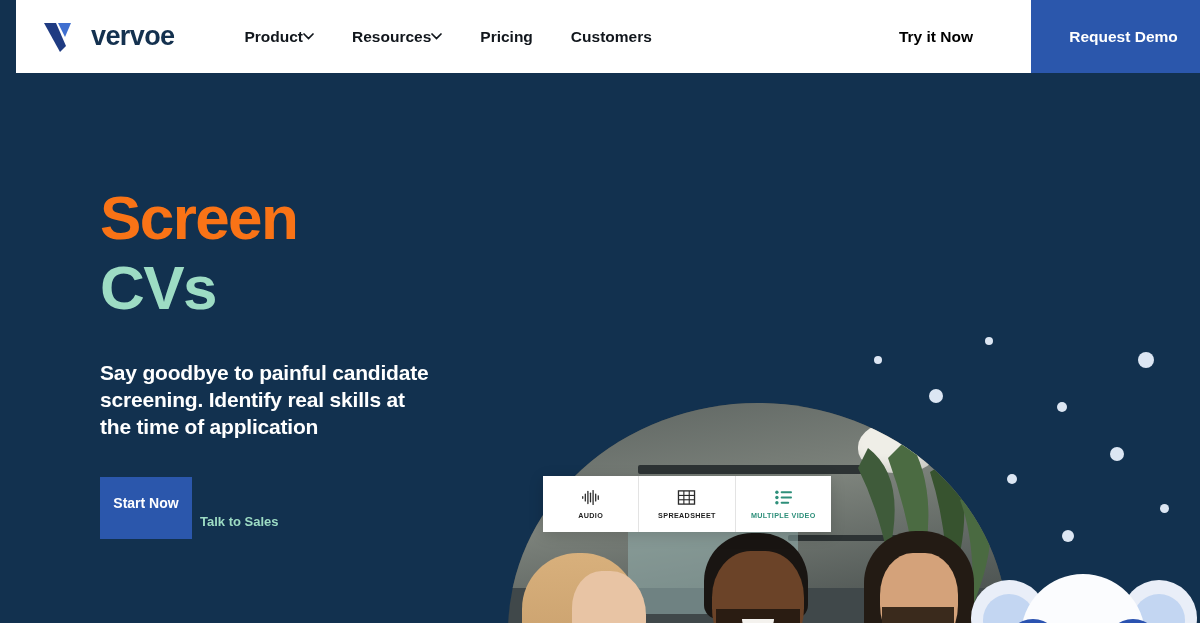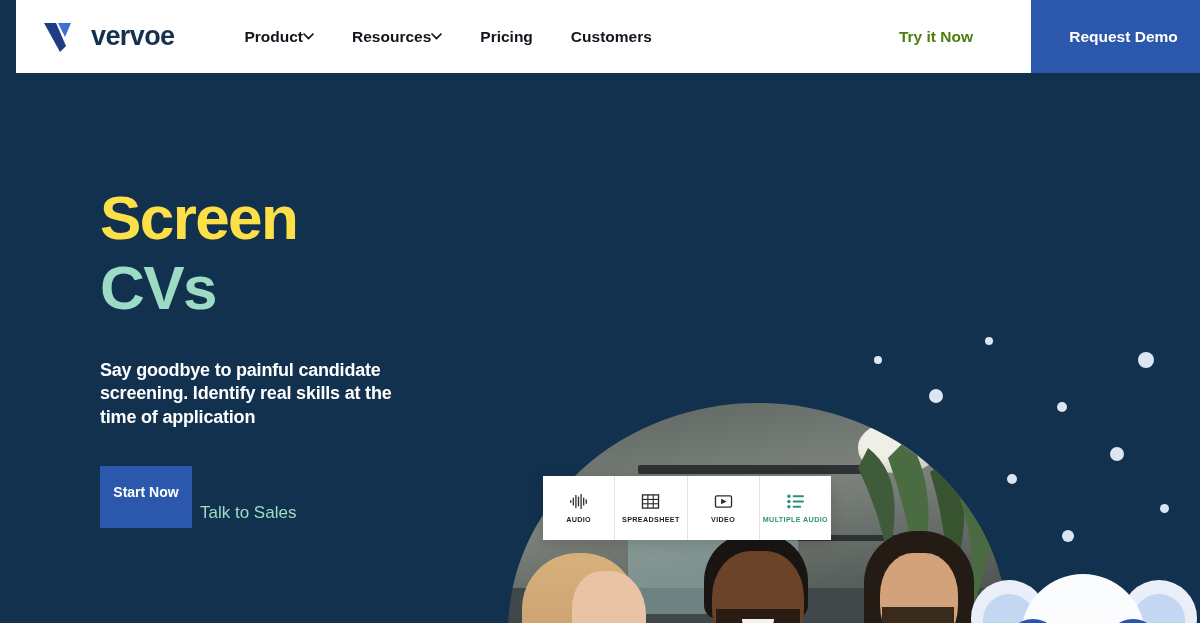--- a/index.html
+++ b/index.html
@@ -30,21 +30,21 @@
     display:flex; align-items:center; 
     font-size:15.5px; font-weight:700; color:#11161c;
     padding:0 19px; height:100%; cursor:pointer; white-space:nowrap;
   }
   .chev { width:11px; height:7px; display:block; flex:none; }
   .nav-right {
     margin-left:auto; display:flex; align-items:stretch; height:100%;
   }
   .try-now {
     display:flex; align-items:center; justify-content:center;
-    font-size:15.5px; font-weight:700; color:#4d7c0f;
+    font-size:15.5px; font-weight:700; color:#000000;
     padding:0 34px; cursor:pointer; white-space:nowrap;
   }
   .request-demo {
     display:flex; align-items:center; justify-content:center;
     background:#2b57ac; color:#ffffff;
     font-size:15.5px; font-weight:700;
     width:185px; cursor:pointer; white-space:nowrap;
   }
   .nav-spacer { width:24px; background:#ffffff; }
 
@@ -52,37 +52,37 @@
   .hero {
     position:absolute; top:73px; left:0; width:1200px; height:550px;
     background:#12314f; overflow:hidden;
   }
 
   .hero-copy { position:absolute; left:100px; top:110px; width:430px; z-index:12; }
   .headline {
     font-size:62px; font-weight:700; line-height:1.13;
     letter-spacing:-1.6px;
   }
-  .hl-white { color:#fde047; display:block; }
+  .hl-white { color:#f97316; display:block; }
   .hl-mint  { color:#9ddcc4; display:block; }
   .subhead {
     margin-top:36px;
-    font-size:18px; font-weight:700; line-height:1.29;
+    font-size:21px; font-weight:700; line-height:1.29;
     color:#ffffff; letter-spacing:-0.2px; width:330px;
   }
   .cta-row {
     margin-top:37px; display:flex; align-items:flex-start; gap:0;
   }
   .btn-start {
     width:92px; min-height:62px; background:#2b57ac; color:#ffffff;
     font-size:14px; font-weight:700; text-align:center;
     padding:16px 10px 0 10px; line-height:1.45; cursor:pointer;
   }
   .btn-talk {
-    color:#9ddcc4; font-size:17px; font-weight:400;
+    color:#9ddcc4; font-size:13px; font-weight:700;
     padding:37px 0 0 8px; cursor:pointer; white-space:nowrap;
   }
 
   
   .dot { position:absolute; border-radius:50%; background:#dce6f3; z-index:4; }
 
   
   .photo-blob {
     position:absolute; left:508px; top:330px; width:500px; height:440px;
     border-radius:50% 50% 46% 46% / 52% 52% 44% 44%;
@@ -145,21 +145,21 @@
     position:absolute; left:372px; top:150px; width:78px; height:100px;
     background:#d4a27a; border-radius:42% 42% 48% 48%;
   }
   .r-beard {
     position:absolute; left:374px; top:204px; width:72px; height:52px;
     background:#3a2a1c; border-radius:0 0 36px 36px;
   }
 
   
   .media-card {
-    position:absolute; left:543px; top:403px; width:288px; height:64px;
+    position:absolute; left:543px; top:403px; width:288px; height:56px;
     background:#ffffff; z-index:14;
     box-shadow:0 3px 14px rgba(0,0,0,0.16);
     display:flex; align-items:center;
   }
   .media-tab {
     flex:1; height:100%; display:flex; flex-direction:column;
     align-items:center; justify-content:center; gap:5px;
     border-right:1px solid #e3e3e3; cursor:pointer;
   }
   .media-tab:last-child { border-right:none; }
@@ -321,40 +321,33 @@
         <svg class="media-ico" viewBox="0 0 20 18">
           <rect x="1.5" y="2" width="17" height="14" stroke="#2b2b2b" stroke-width="1.4" fill="none"></rect>
           <line x1="1.5" y1="6.8" x2="18.5" y2="6.8" stroke="#2b2b2b" stroke-width="1.2"></line>
           <line x1="1.5" y1="11.4" x2="18.5" y2="11.4" stroke="#2b2b2b" stroke-width="1.2"></line>
           <line x1="7.2" y1="2" x2="7.2" y2="16" stroke="#2b2b2b" stroke-width="1.2"></line>
           <line x1="12.9" y1="2" x2="12.9" y2="16" stroke="#2b2b2b" stroke-width="1.2"></line>
         </svg>
         <span class="media-lbl">SPREADSHEET</span>
       </div>
 
-      <div class="media-tab">
-        <svg class="media-ico" viewBox="0 0 20 18">
-          <rect x="1.5" y="3" width="17" height="12" rx="1.5" stroke="#2b2b2b" stroke-width="1.4" fill="none"></rect>
-          <path d="M7.5 6.2 L13.2 9 L7.5 11.8 Z" fill="#2b2b2b"></path>
-        </svg>
-        <span class="media-lbl">VIDEO</span>
-      </div>
 
       <div class="media-tab active">
         <svg class="media-ico" viewBox="0 0 20 18">
           <g fill="#2e8f7a">
             <circle cx="3" cy="3.5" r="1.8"></circle>
             <circle cx="3" cy="9" r="1.8"></circle>
             <circle cx="3" cy="14.5" r="1.8"></circle>
             <rect x="7" y="2.4" width="12" height="2.1" rx="1"></rect>
             <rect x="7" y="7.9" width="12" height="2.1" rx="1"></rect>
             <rect x="7" y="13.4" width="9" height="2.1" rx="1"></rect>
           </g>
         </svg>
-        <span class="media-lbl">MULTIPLE AUDIO</span>
+        <span class="media-lbl">MULTIPLE VIDEO</span>
       </div>
 
     </div>
 
     <div class="hero-copy">
       <h1 class="headline">
         <span class="hl-white">Screen</span>
         <span class="hl-mint">CVs</span>
       </h1>
       <p class="subhead">Say goodbye to painful candidate screening. Identify real skills at the time of application</p>

